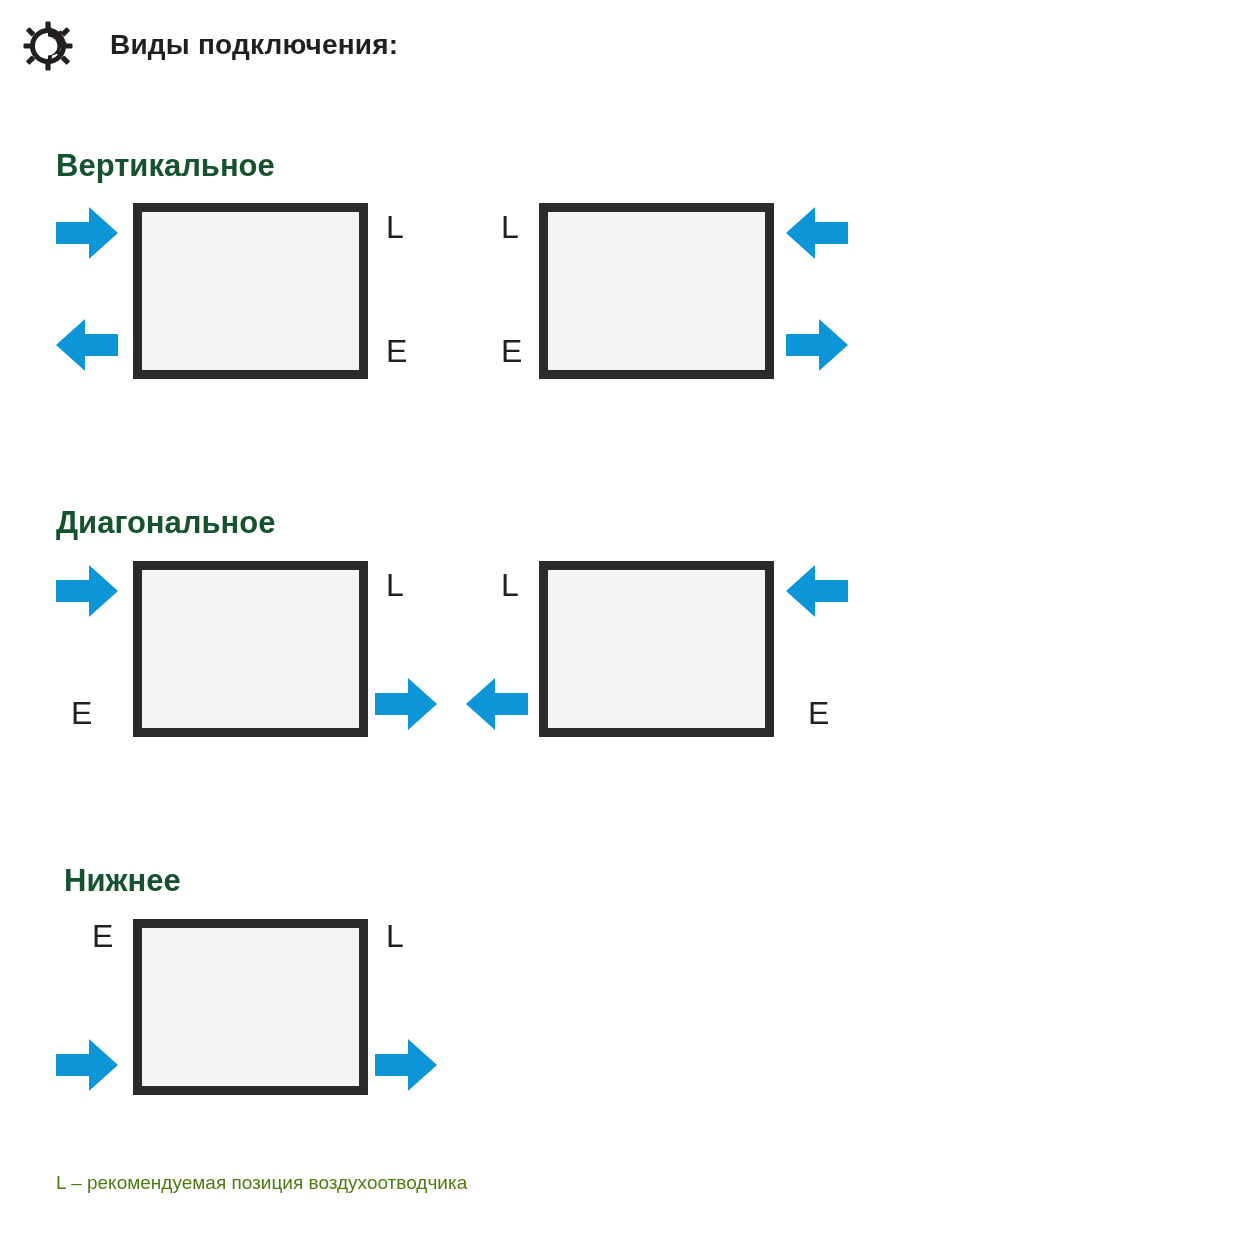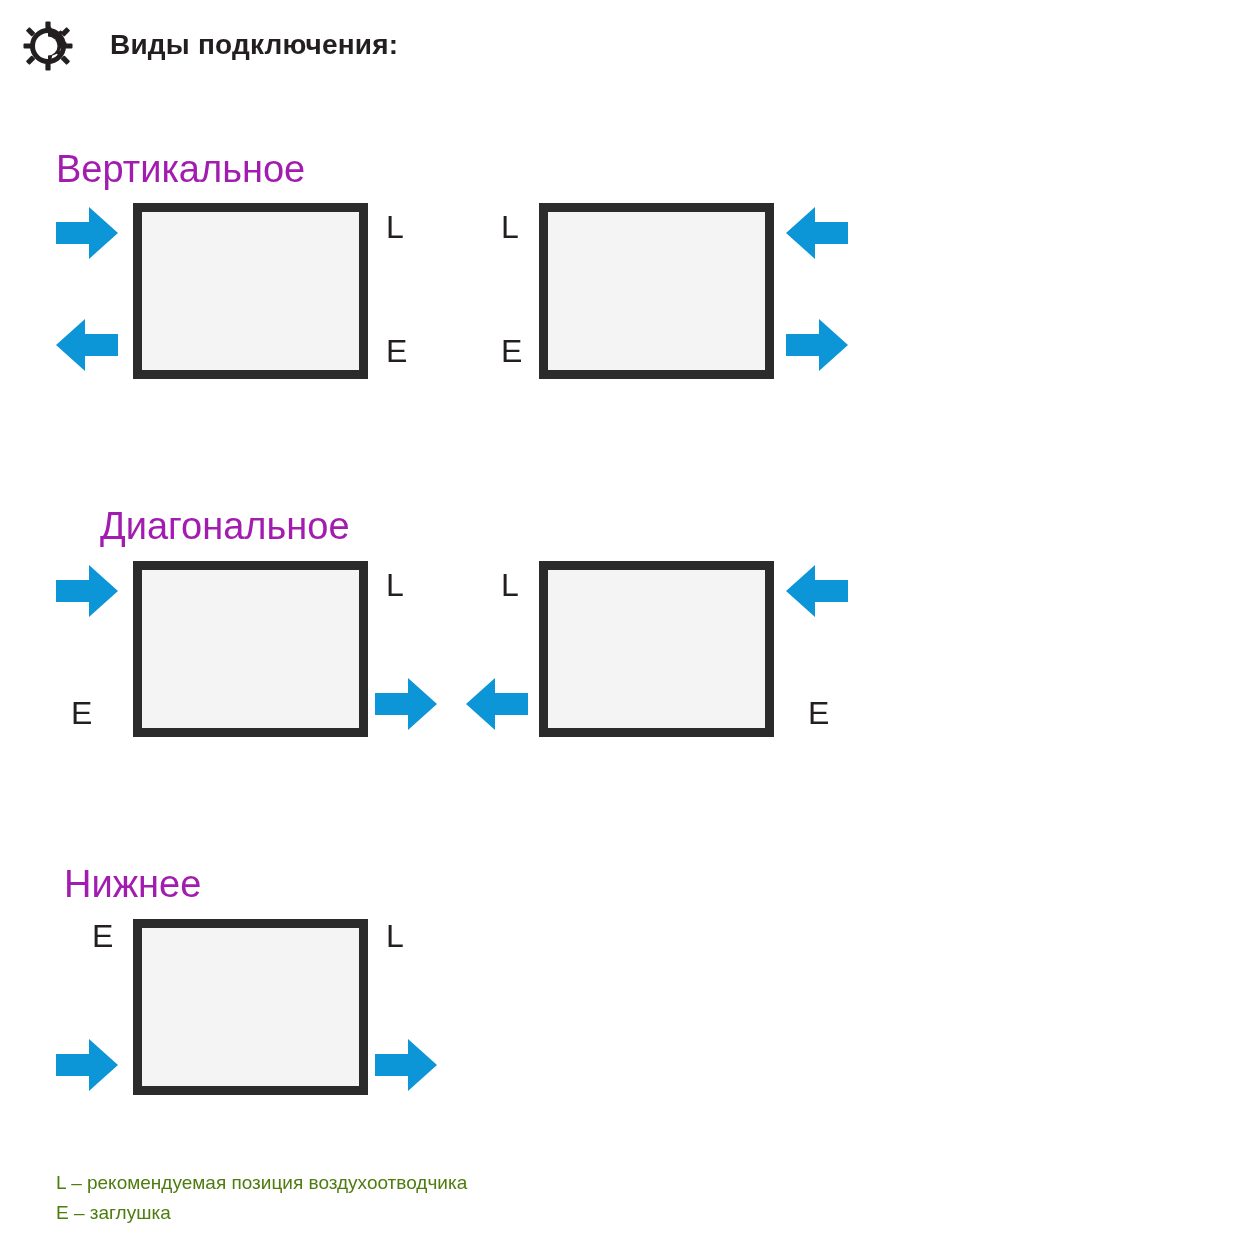--- a/index.html
+++ b/index.html
@@ -38,23 +38,23 @@
     font-size: 28px;
     font-weight: bold;
     letter-spacing: 0.2px;
     color: #231f20;
     white-space: nowrap;
   }
 
   
   .section-title {
     position: absolute;
-    font-size: 38px;
-    font-weight: normal;
-    color: #a21caf;
+    font-size: 31px;
+    font-weight: bold;
+    color: #14532d;
     white-space: nowrap;
   }
 
   
   .radiator {
     position: absolute;
     box-sizing: border-box;
     background: #f4f4f4;
     border: 9px solid #2b2b2b;
   }
@@ -136,21 +136,21 @@
   </svg>
 </div>
 <div class="arrow" style="left:786px; top:317px;">
   <svg viewBox="0 0 62 56" width="62" height="56">
     <path fill="#0d96d7" d="M0 17 H33 V2 L62 28 L33 54 V39 H0 Z"></path>
   </svg>
 </div>
 <div class="letter" style="left:501px; top:211px;">L</div>
 <div class="letter" style="left:501px; top:335px;">E</div>
 
-<div class="section-title" style="left:56px; top:505px;margin-left:44px;">Диагональное</div>
+<div class="section-title" style="left:56px; top:505px;">Диагональное</div>
 
 <div class="radiator" style="left:133px; top:561px; width:235px; height:176px;"></div>
 
 <div class="arrow" style="left:56px; top:563px;">
   <svg viewBox="0 0 62 56" width="62" height="56">
     <path fill="#0d96d7" d="M0 17 H33 V2 L62 28 L33 54 V39 H0 Z"></path>
   </svg>
 </div>
 <div class="arrow" style="left:375px; top:676px;">
   <svg viewBox="0 0 62 56" width="62" height="56">
@@ -187,14 +187,13 @@
 <div class="arrow" style="left:375px; top:1037px;">
   <svg viewBox="0 0 62 56" width="62" height="56">
     <path fill="#0d96d7" d="M0 17 H33 V2 L62 28 L33 54 V39 H0 Z"></path>
   </svg>
 </div>
 <div class="letter" style="left:92px; top:920px;">E</div>
 <div class="letter" style="left:386px; top:920px;">L</div>
 
 <div class="legend">
   <div>L – рекомендуемая позиция воздухоотводчика</div>
-  <div>E – заглушка</div>
 </div>
 
 </body></html>

